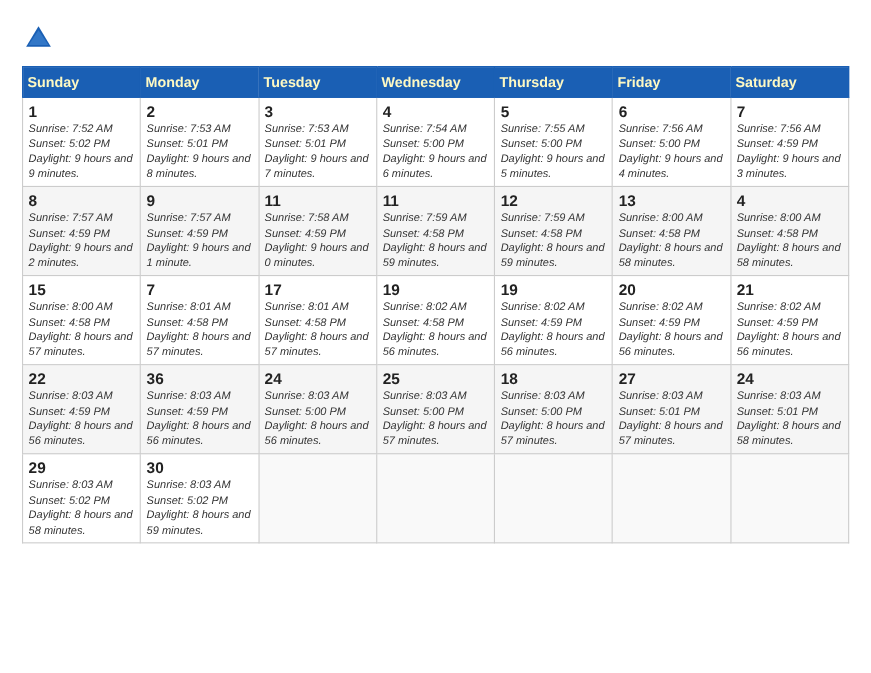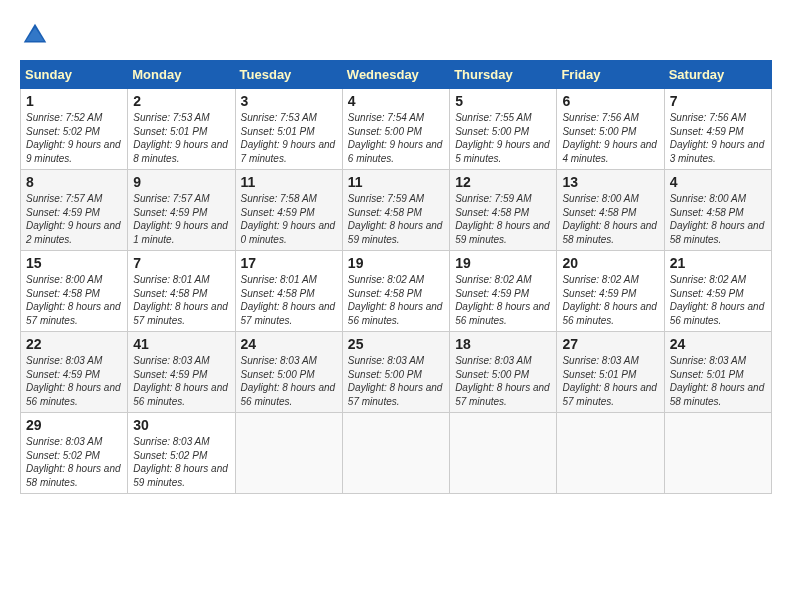--- a/index.html
+++ b/index.html
@@ -216,21 +216,21 @@
         <span class="day-number">21</span>
         <span class="day-info">Sunrise: 8:02 AM<br>Sunset: 4:59 PM<br>Daylight: 8 hours and 56 minutes.</span>
       </td>
       </tr>
       <tr>
         <td>
         <span class="day-number">22</span>
         <span class="day-info">Sunrise: 8:03 AM<br>Sunset: 4:59 PM<br>Daylight: 8 hours and 56 minutes.</span>
       </td>
         <td>
-        <span class="day-number">41</span>
+        <span class="day-number">36</span>
         <span class="day-info">Sunrise: 8:03 AM<br>Sunset: 4:59 PM<br>Daylight: 8 hours and 56 minutes.</span>
       </td>
         <td>
         <span class="day-number">24</span>
         <span class="day-info">Sunrise: 8:03 AM<br>Sunset: 5:00 PM<br>Daylight: 8 hours and 56 minutes.</span>
       </td>
         <td>
         <span class="day-number">25</span>
         <span class="day-info">Sunrise: 8:03 AM<br>Sunset: 5:00 PM<br>Daylight: 8 hours and 57 minutes.</span>
       </td>

